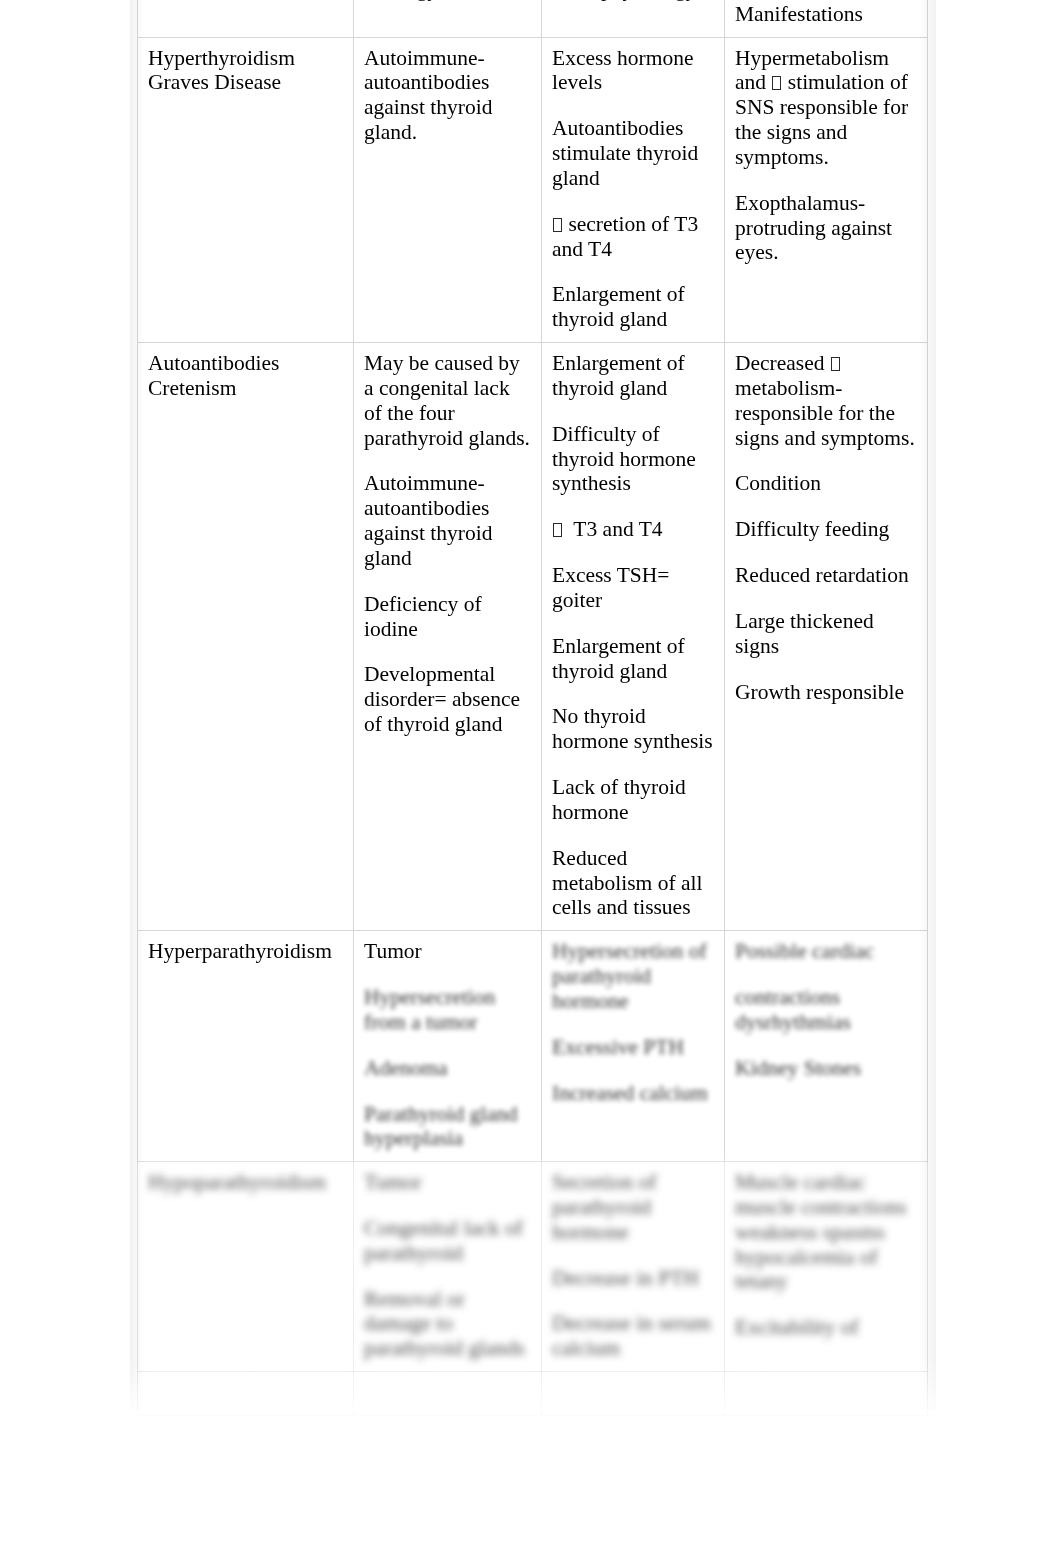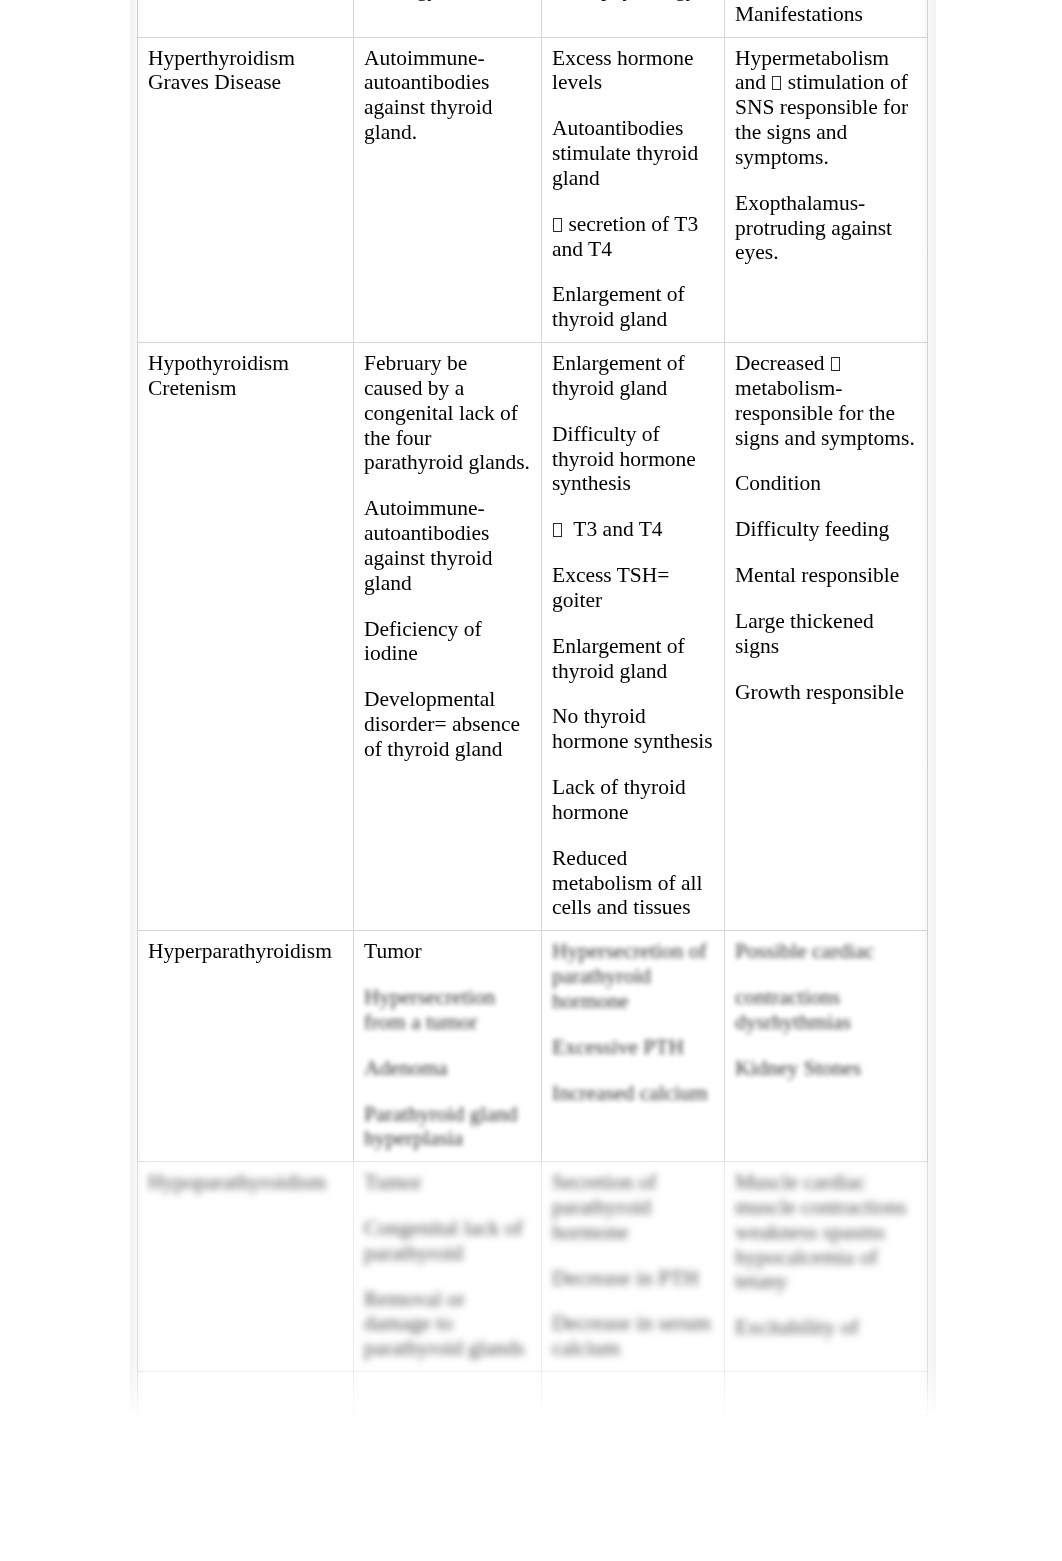--- a/index.html
+++ b/index.html
@@ -142,43 +142,43 @@
           <p class="tight">Enlargement of thyroid gland</p>
         </td>
         <td class="cell">
           <p>Hypermetabolism and <span class="tofu"></span> stimulation of SNS responsible for the signs and symptoms.</p>
           <p class="tight">Exopthalamus-protruding against eyes.</p>
         </td>
       </tr>
 
       <tr>
         <td class="cell">
-          <p class="tight">Hypothyroidism Cretenism</p>
-        </td>
-        <td class="cell">
-          <p>February be caused by a congenital lack of the four parathyroid glands.</p>
+          <p class="tight">Autoantibodies Cretenism</p>
+        </td>
+        <td class="cell">
+          <p>May be caused by a congenital lack of the four parathyroid glands.</p>
           <p>Autoimmune-autoantibodies against thyroid gland</p>
           <p>Deficiency of iodine</p>
           <p class="tight">Developmental disorder= absence of thyroid gland</p>
         </td>
         <td class="cell">
           <p>Enlargement of thyroid gland</p>
           <p>Difficulty of thyroid hormone synthesis</p>
           <p><span class="tofu"></span>&nbsp; T3 and T4</p>
           <p>Excess TSH= goiter</p>
           <p>Enlargement of thyroid gland</p>
           <p>No thyroid hormone synthesis</p>
           <p>Lack of thyroid hormone</p>
           <p class="tight">Reduced metabolism of all cells and tissues</p>
         </td>
         <td class="cell">
           <p>Decreased <span class="tofu"></span> metabolism-responsible for the signs and symptoms.</p>
           <p>Condition</p>
           <p>Difficulty feeding</p>
-          <p>Mental responsible</p>
+          <p>Reduced retardation</p>
           <p>Large thickened signs</p>
           <p class="tight">Growth responsible</p>
         </td>
       </tr>
 
       <tr>
         <td class="cell">
           <p class="tight">Hyperparathyroidism</p>
         </td>
         <td class="cell">

